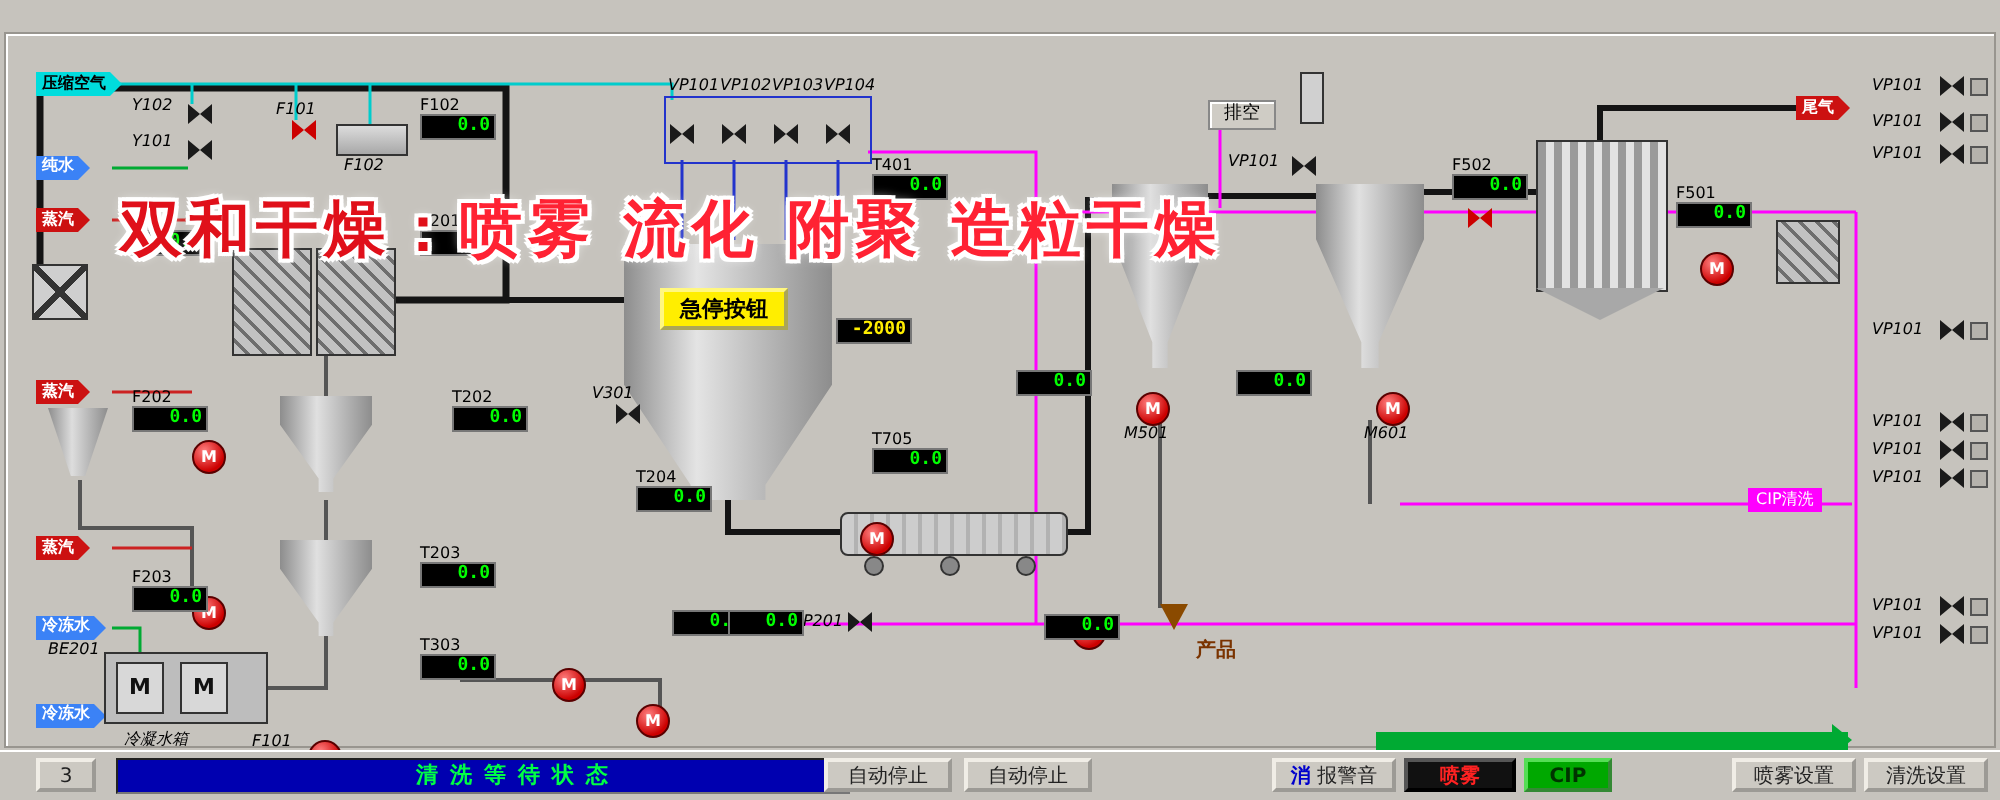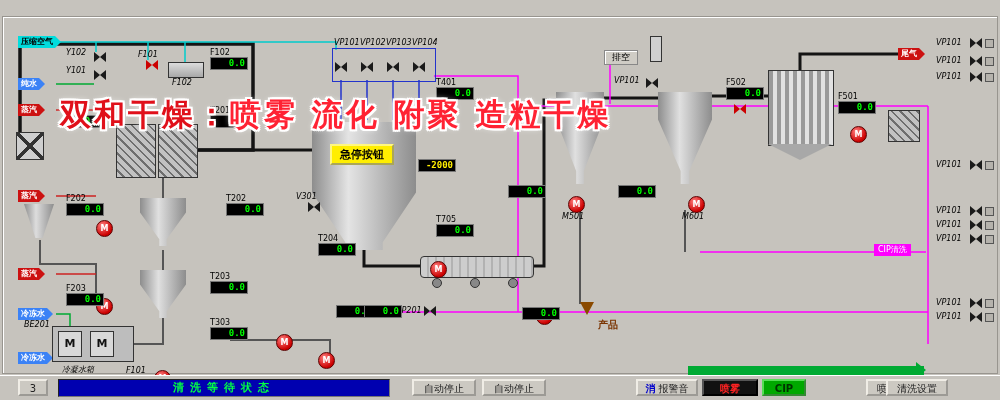--- a/index.html
+++ b/index.html
@@ -99,21 +99,21 @@
   .watermark span{text-shadow:-2px 0 #fff,2px 0 #fff,0 -2px #fff,0 2px #fff,
     -2px -2px #fff,2px 2px #fff,2px -2px #fff,-2px 2px #fff,0 0 6px #fff;}
 
   
   #bottombar{position:absolute;left:0;bottom:0;width:100%;height:24px;background:#c6c3bd;
     border-top:1px solid #fff;}
   .btn3d{position:absolute;top:3px;height:17px;background:#ccc9c2;border:2px outset #f0ede6;
     font-size:10px;color:#222;text-align:center;line-height:14px;cursor:pointer;
     box-sizing:border-box;white-space:nowrap;font-family:inherit;}
   .status-box{position:absolute;top:3px;background:#0000b0;border:1px inset #777;
-    color:#00ff44;font-size:11px;font-weight:bold;text-align:center;letter-spacing:6px;}
+    color:#00ff44;font-size:11px;font-weight:bold;text-align:center;letter-spacing:6px;padding-left:35px;}
   .btn-spray{background:#111;color:#ff2222;font-weight:bold;border:2px outset #555;}
   .btn-cip{background:#00a800;color:#003300;font-weight:bold;border:2px outset #55dd55;}
   .mute-prefix{color:#0000cc;font-weight:bold;}
 </style>
 </head>
 <body>
 
 <div id="screen">
 
 
@@ -363,16 +363,16 @@
 
   <div id="bottombar">
     <button class="btn3d" style="left:18px;width:30px">3</button>
     <div class="status-box" style="left:58px;width:330px;height:16px;line-height:16px">清洗等待状态</div>
     <button class="btn3d" style="left:412px;width:64px">自动停止</button>
     <button class="btn3d" style="left:482px;width:64px">自动停止</button>
     <button class="btn3d" style="left:636px;width:62px"><span class="mute-prefix">消</span> <span>报警音</span></button>
     <button class="btn3d btn-spray" style="left:702px;width:56px">喷雾</button>
     <button class="btn3d btn-cip" style="left:762px;width:44px">CIP</button>
     <button class="btn3d" style="left:866px;width:62px">喷雾设置</button>
-    <button class="btn3d" style="left:886px;width:62px">清洗设置</button>
+    <button class="btn3d" style="left:932px;width:62px">清洗设置</button>
   </div>
 
 </div>
 
 </body></html>

